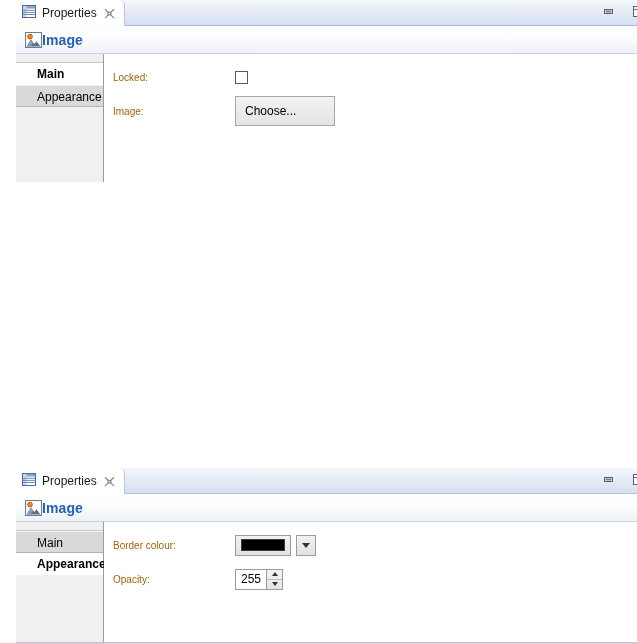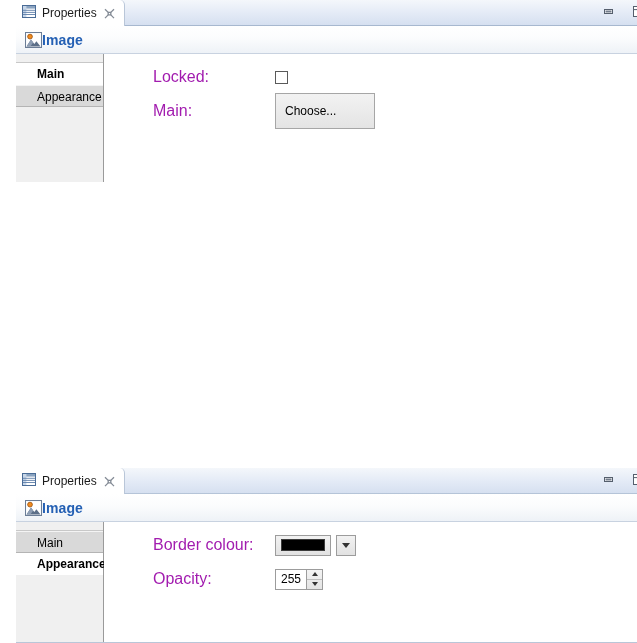--- a/index.html
+++ b/index.html
@@ -153,35 +153,34 @@
   }
   .field-row {
     display: flex;
     align-items: center;
     height: 22px;
     margin-bottom: 12px;
   }
   .field-label {
     width: 122px;
     flex: none;
-    font-size: 16px;
-    color: #a21caf;
-    margin-left: 40px;
+    font-size: 10px;
+    color: #a16207;
   }
 
   
   .checkbox {
     width: 13px;
     height: 13px;
     box-sizing: border-box;
     border: 1px solid #5a5a5a;
     background: #ffffff;
   }
   .btn {
-    height: 36px;
+    height: 30px;
     min-width: 100px;
     box-sizing: border-box;
     background: linear-gradient(to bottom, #f2f2f2 0%, #e4e4e4 100%);
     border: 1px solid #a6a6a6;
     font-size: 12px;
     font-family: "Liberation Sans", sans-serif;
     color: #000;
     text-align: left;
     padding: 0 9px;
     line-height: 21px;
@@ -343,21 +342,21 @@
       <div class="side-tab unselected">Appearance</div>
       <div class="side-filler" style="height:74px"></div>
     </div>
 
     <div class="form-area">
       <div class="field-row">
         <span class="field-label">Locked:</span>
         <span class="checkbox"></span>
       </div>
       <div class="field-row">
-        <span class="field-label">Main:</span>
+        <span class="field-label">Image:</span>
         <button class="btn">Choose...</button>
       </div>
     </div>
   </div>
 </div>
 
 <div class="view" id="view-bottom">
 
   <div class="tabbar">
     <div class="tabbar-fill"></div>

